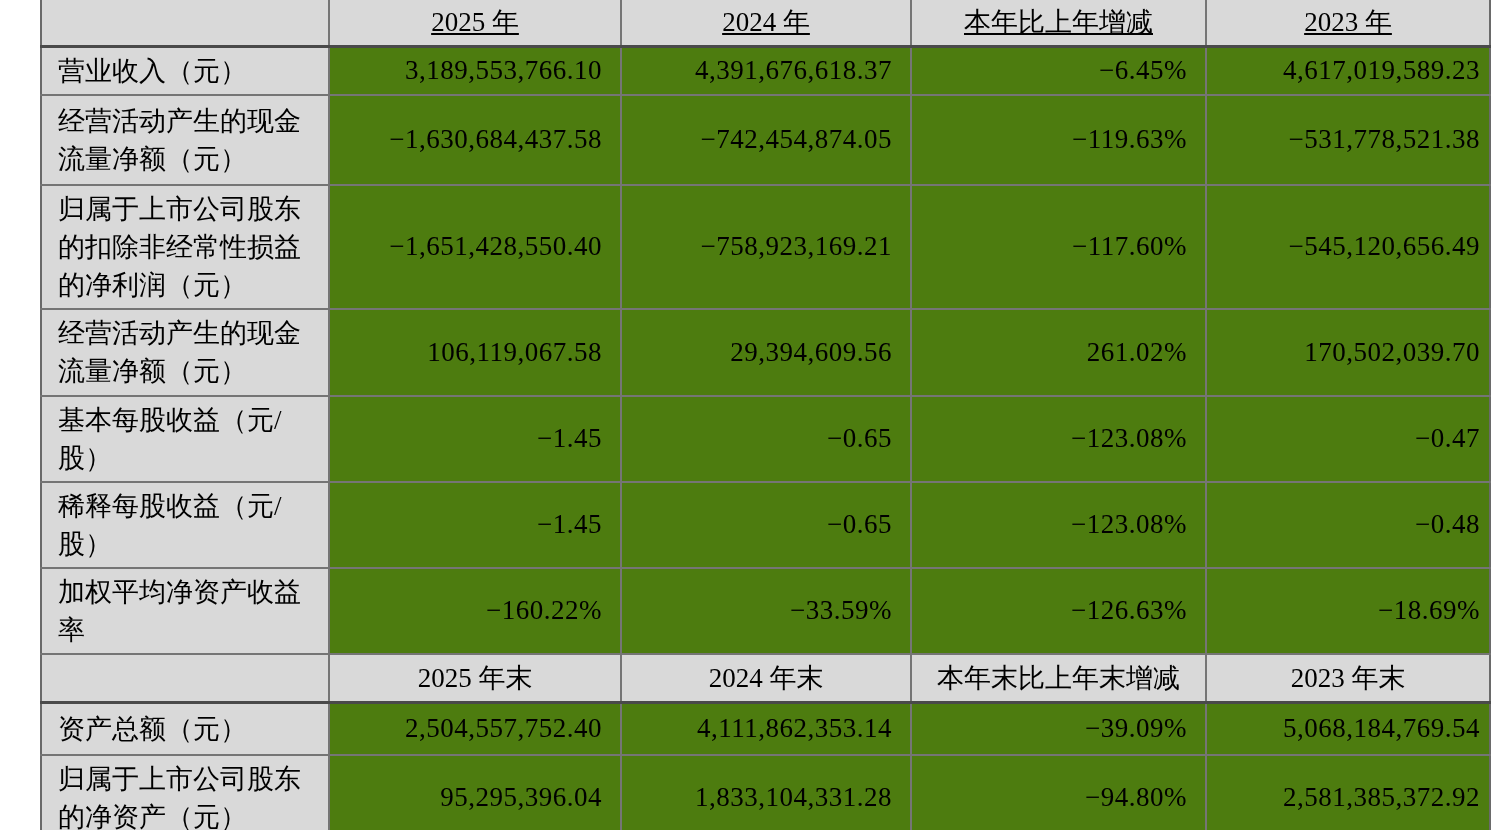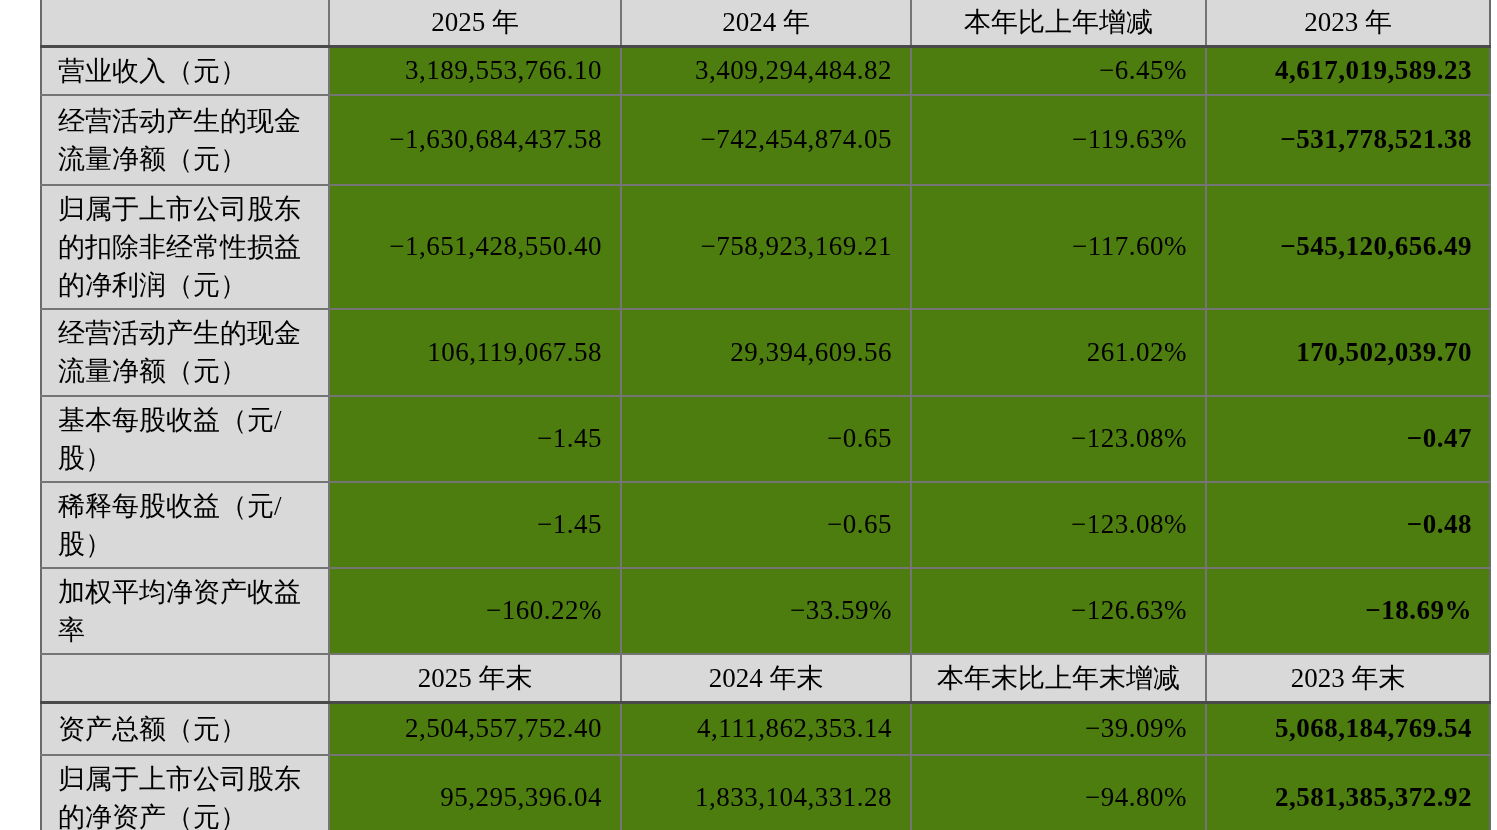--- a/index.html
+++ b/index.html
@@ -51,23 +51,23 @@
     padding: 4px 14px 4px 16px;
     line-height: 38px;
   }
   .num-cell {
     background: #4d7c0f;
     text-align: right;
     padding-right: 18px;
     letter-spacing: 0.5px;
     white-space: nowrap;
   }
-  .num-cell.lastcol { padding-right: 17px; font-weight: bold; }
+  .num-cell.lastcol { padding-right: 9px; }
 
-  .h-46  { height: 46px; }
+  .h-46  { height: 46px; text-decoration: underline; }
   .h-49  { height: 49px; }
   .h-52a { height: 46px; }
   .h-52b { height: 52px; }
   .h-82  { height: 82px; }
   .h-83  { height: 83px; }
   .h-87  { height: 87px; }
   .h-88  { height: 80px; }
   .h-90  { height: 90px; }
   .h-115 { height: 115px; }
 </style>
@@ -89,21 +89,21 @@
         <td class="label-cell"></td>
         <td>2025 年</td>
         <td>2024 年</td>
         <td>本年比上年增减</td>
         <td>2023 年</td>
       </tr>
 
       <tr class="h-52a">
         <td class="label-cell">营业收入（元）</td>
         <td class="num-cell">3,189,553,766.10</td>
-        <td class="num-cell">3,409,294,484.82</td>
+        <td class="num-cell">4,391,676,618.37</td>
         <td class="num-cell">−6.45%</td>
         <td class="num-cell lastcol">4,617,019,589.23</td>
       </tr>
 
       <tr class="h-90">
         <td class="label-cell">经营活动产生的现金流量净额（元）</td>
         <td class="num-cell">−1,630,684,437.58</td>
         <td class="num-cell">−742,454,874.05</td>
         <td class="num-cell">−119.63%</td>
         <td class="num-cell lastcol">−531,778,521.38</td>

